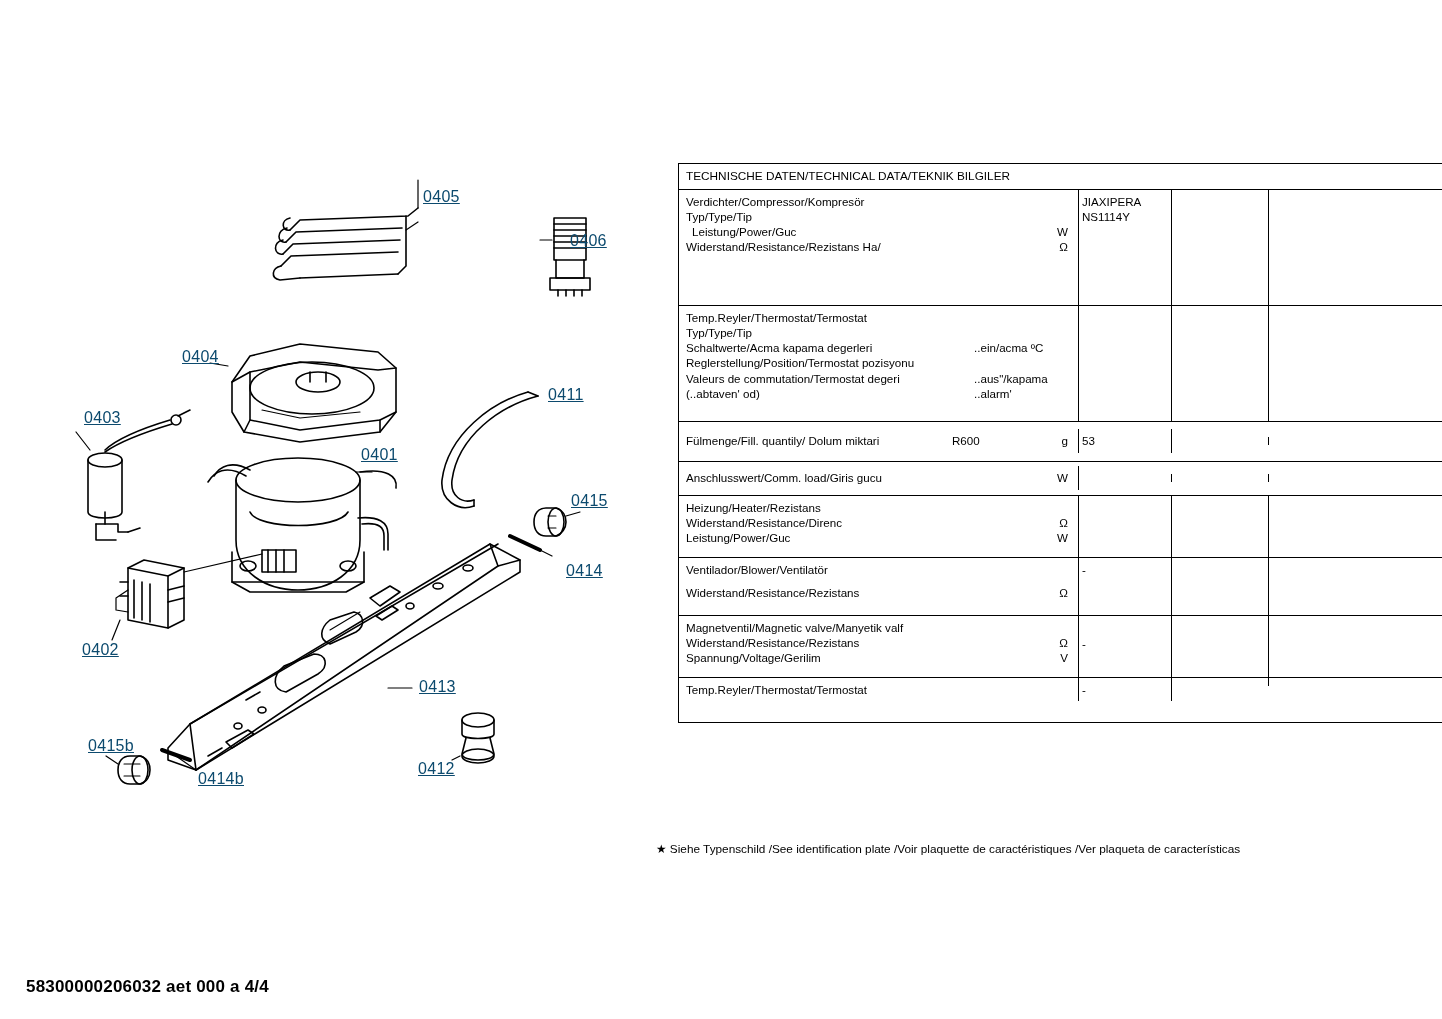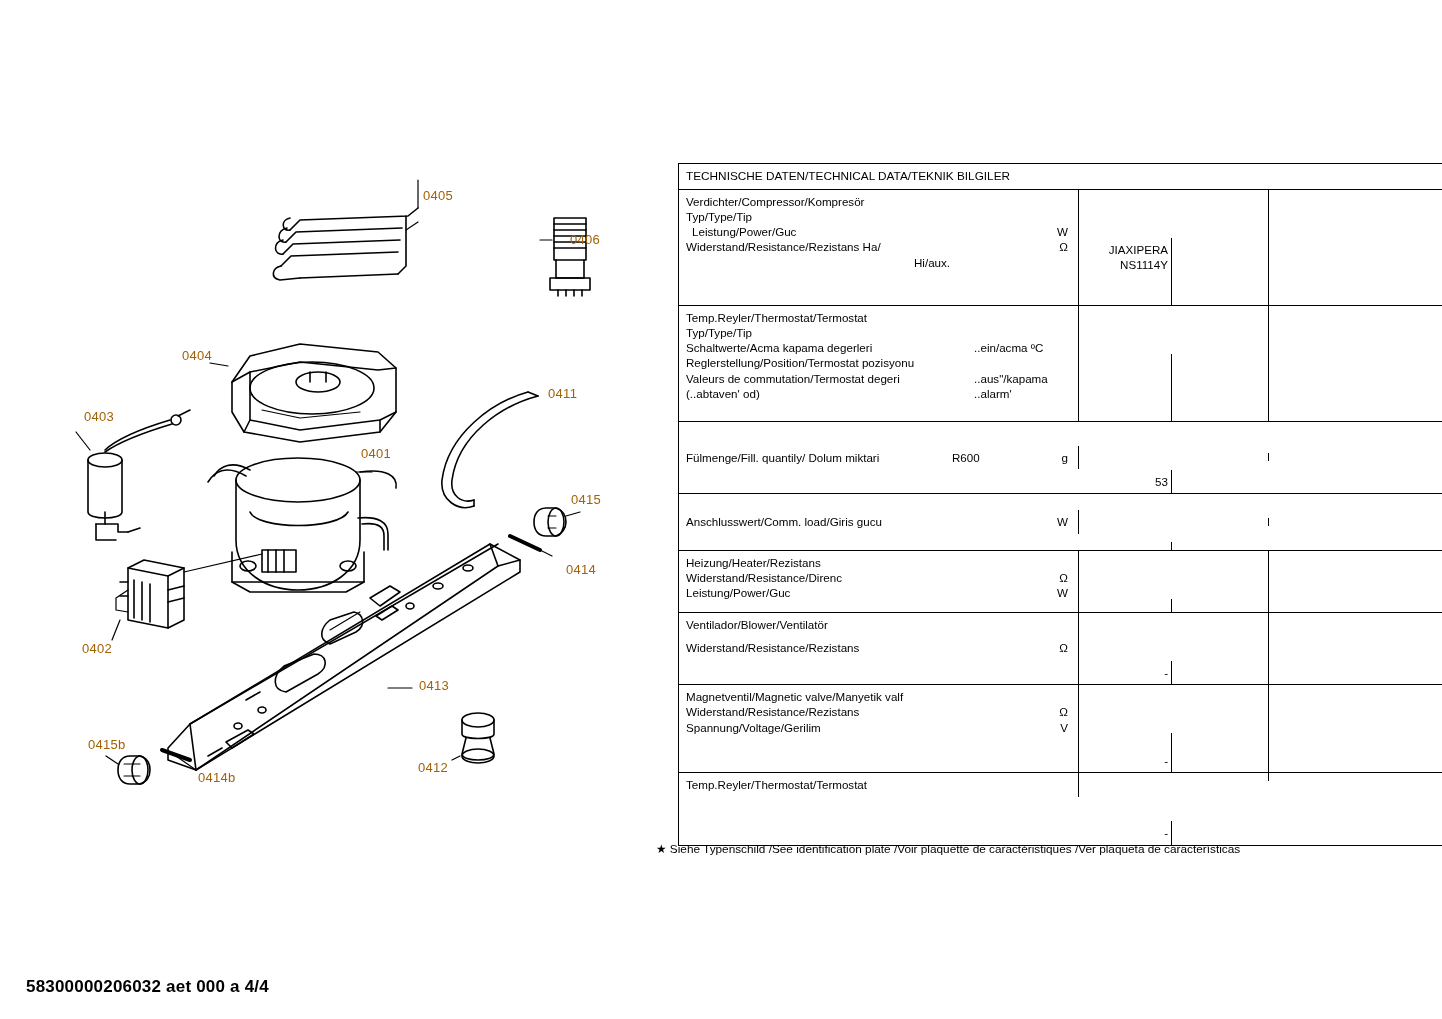--- a/index.html
+++ b/index.html
@@ -24,24 +24,25 @@
 
   
   #diagram {
     position: absolute;
     left: 0; top: 120px;
     width: 640px;
     height: 720px;
   }
   .partlabel {
     position: absolute;
-    font-size: 13px;
+    font-size: 16px;
     letter-spacing: 0.3px;
     white-space: nowrap;
-    color: #a16207;
+    color: #0c4a6e;
+    text-decoration: underline;
   }
 
   
   #techtable {
     position: absolute;
     left: 678px;
     top: 163px;
     width: 790px;
     border: 1.4px solid #000;
     box-sizing: border-box;
@@ -64,22 +65,21 @@
     box-sizing: border-box;
     padding: 4px 4px 4px 7px;
     border-right: 1.4px solid #000;
     position: relative;
   }
   .c-v1 {
     flex: 0 0 93px;
     box-sizing: border-box;
     border-right: 1.4px solid #000;
     padding: 4px 3px;
-    text-align: right;
-    margin-top: 48px;
+    text-align: left;
   }
   .c-v2 {
     flex: 0 0 97px;
     box-sizing: border-box;
     border-right: 1.4px solid #000;
     padding: 4px 3px;
     text-align: center;
   }
   .c-v3 {
     flex: 1 1 auto;
@@ -274,21 +274,20 @@
   <div id="techtable">
 
     <div class="titlerow">TECHNISCHE DATEN/TECHNICAL DATA/TEKNIK BILGILER</div>
 
     <div class="trow" style="min-height:116px;">
       <div class="c-label">
         <span class="lbl-line">Verdichter/Compressor/Kompresör</span>
         <span class="lbl-line">Typ/Type/Tip</span>
         <span class="lbl-line ind1"><span>Leistung/Power/Guc</span><span class="unit">W</span></span>
         <span class="lbl-line"><span>Widerstand/Resistance/Rezistans Ha/</span><span class="unit">Ω</span></span>
-        <span class="lbl-line ind-big">Hi/aux.</span>
       </div>
       <div class="c-v1">
         <span class="v1line">JIAXIPERA</span>
         <span class="v1line">NS1114Y</span>
       </div>
       <div class="c-v2"></div>
       <div class="c-v3"></div>
     </div>
 
     <div class="trow" style="min-height:116px;">

